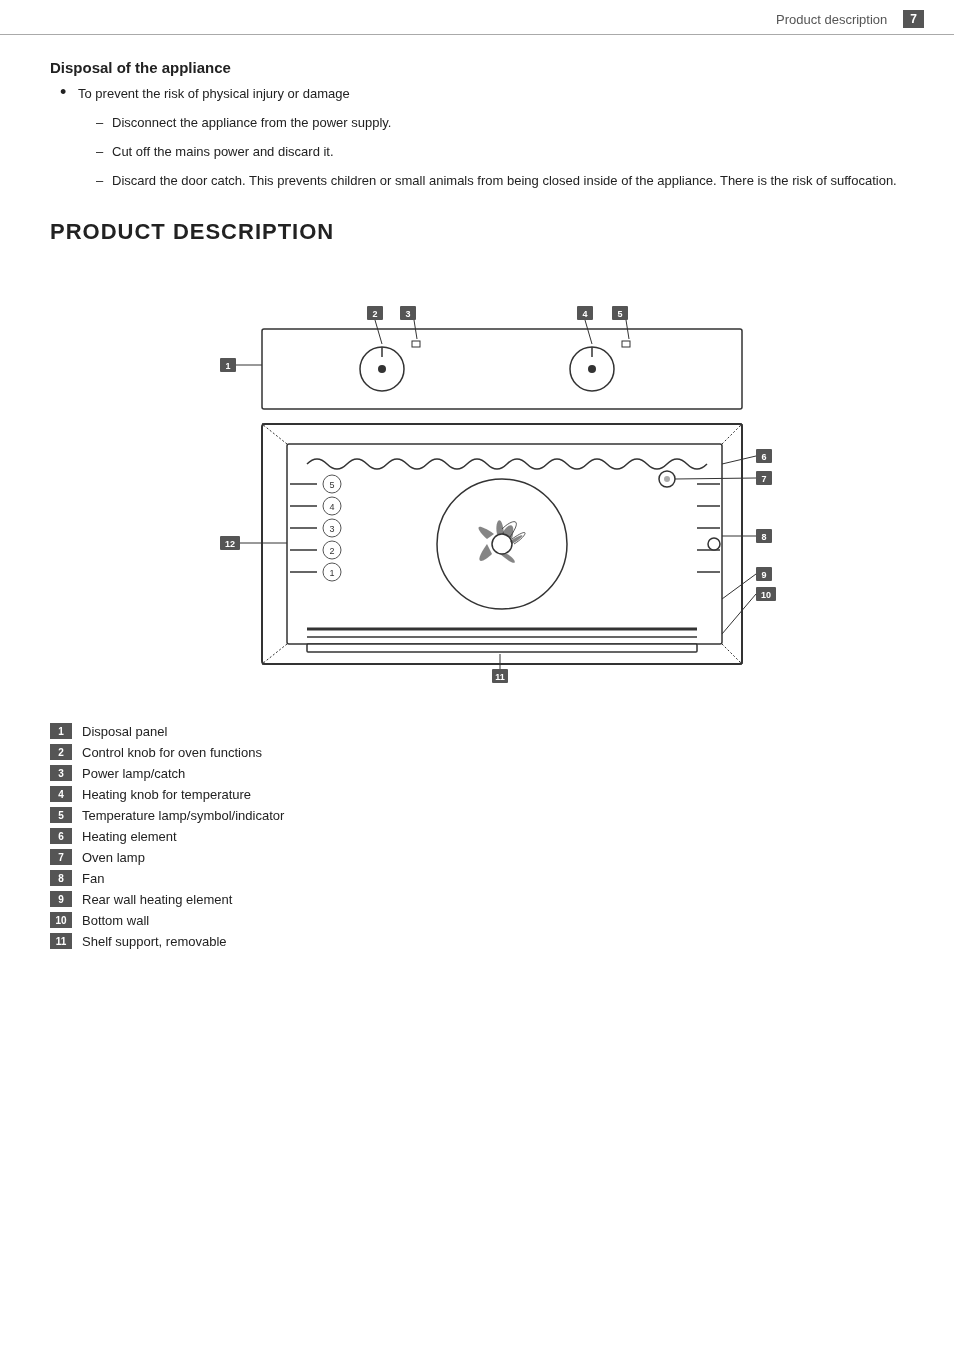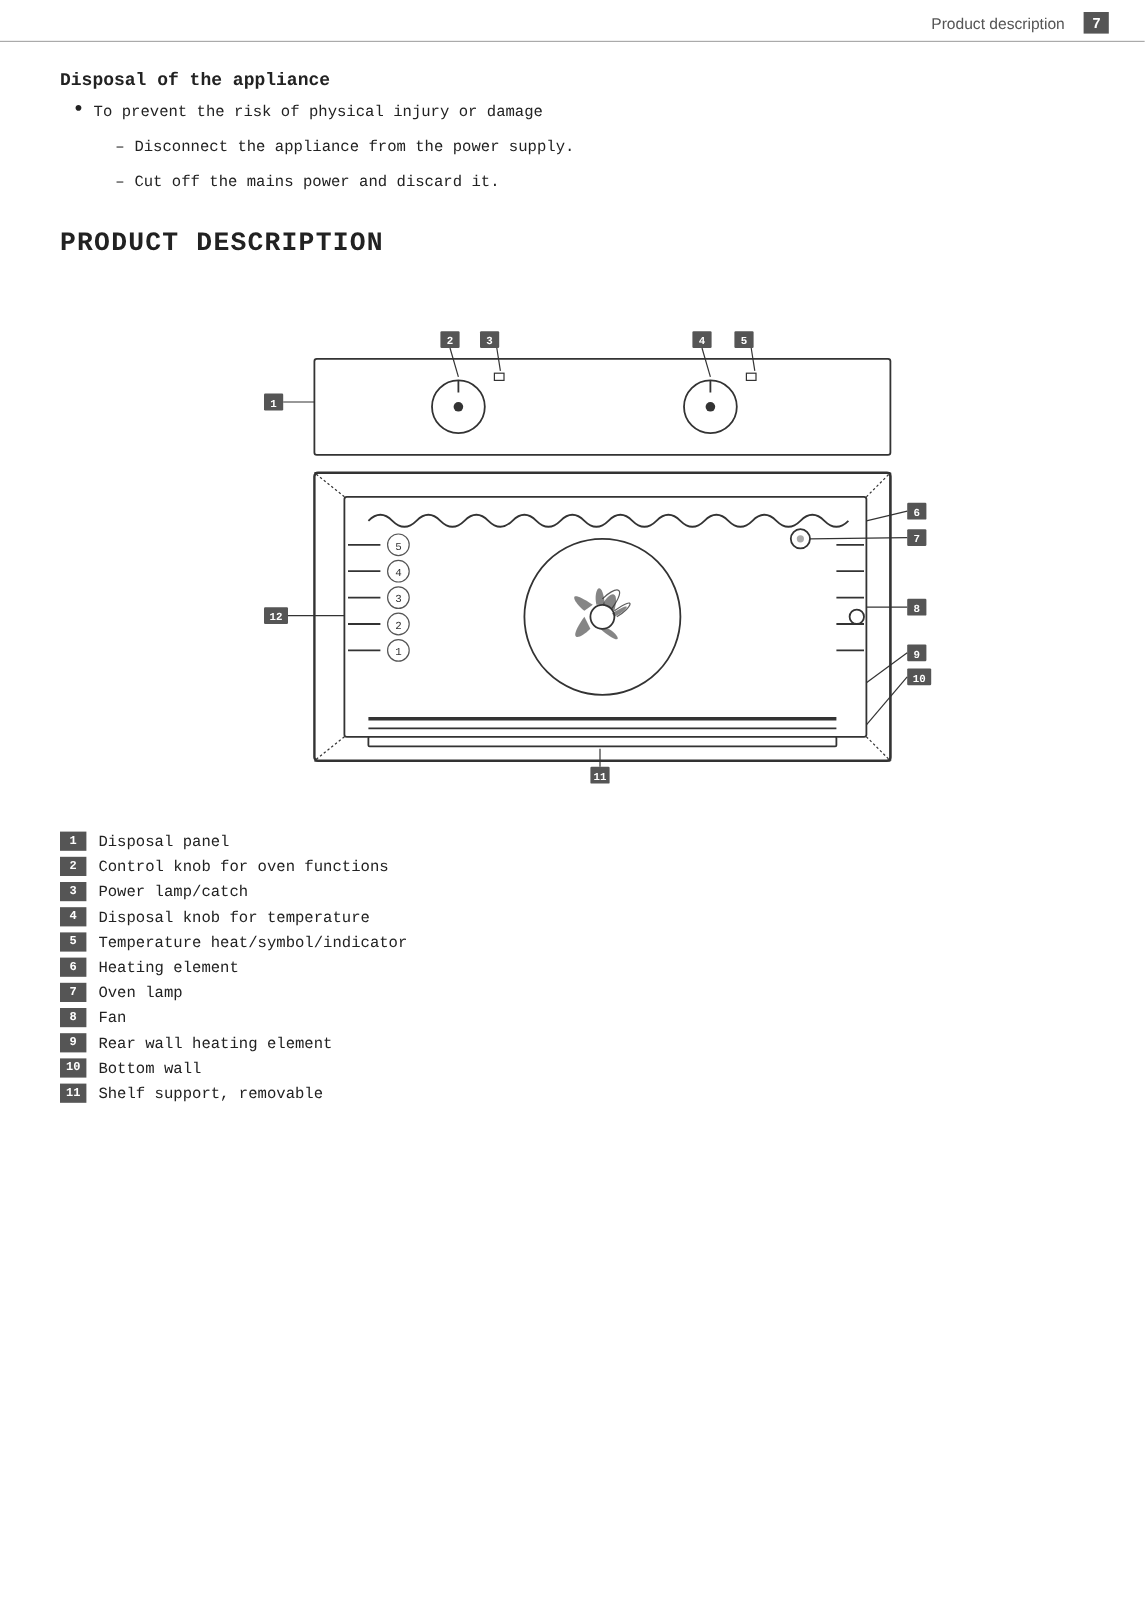--- a/index.html
+++ b/index.html
@@ -31,21 +31,20 @@
       background: #555;
       color: #fff;
       font-size: 12px;
       padding: 2px 7px;
       font-weight: bold;
     }
 
     
     .content {
       padding: 24px 20px 24px 50px;
-      font-family: Liberation Mono, monospace;
     }
 
     
     .section-title-small {
       font-size: 15px;
       font-weight: bold;
       margin-bottom: 10px;
     }
     .bullet-list {
       list-style: none;
@@ -149,20 +148,23 @@
         <span class="bullet-dot">•</span>
         <div>
           <span>To prevent the risk of physical injury or damage</span>
           <ul class="sub-list">
             <li>
                 <span>Disconnect the appliance from the power supply.</span>
               </li>
             <li>
                 <span>Cut off the mains power and discard it.</span>
               </li>
+            <li>
+                <span>Discard the door catch. This prevents children or small animals from being closed inside of the appliance. There is the risk of suffocation.</span>
+              </li>
           </ul>
         </div>
       </li>
     </ul>
   </div>
 
   <div>
     <h1 class="section-title-large">PRODUCT DESCRIPTION</h1>
 
     <div class="diagram-container">
@@ -313,25 +315,25 @@
       <li>
         <span class="legend-number">2</span>
         <span>Control knob for oven functions</span>
       </li>
       <li>
         <span class="legend-number">3</span>
         <span>Power lamp/catch</span>
       </li>
       <li>
         <span class="legend-number">4</span>
-        <span>Disposal knob for temperature</span>
+        <span>Heating knob for temperature</span>
       </li>
       <li>
         <span class="legend-number">5</span>
-        <span>Temperature heat/symbol/indicator</span>
+        <span>Temperature lamp/symbol/indicator</span>
       </li>
       <li>
         <span class="legend-number">6</span>
         <span>Heating element</span>
       </li>
       <li>
         <span class="legend-number">7</span>
         <span>Oven lamp</span>
       </li>
       <li>

